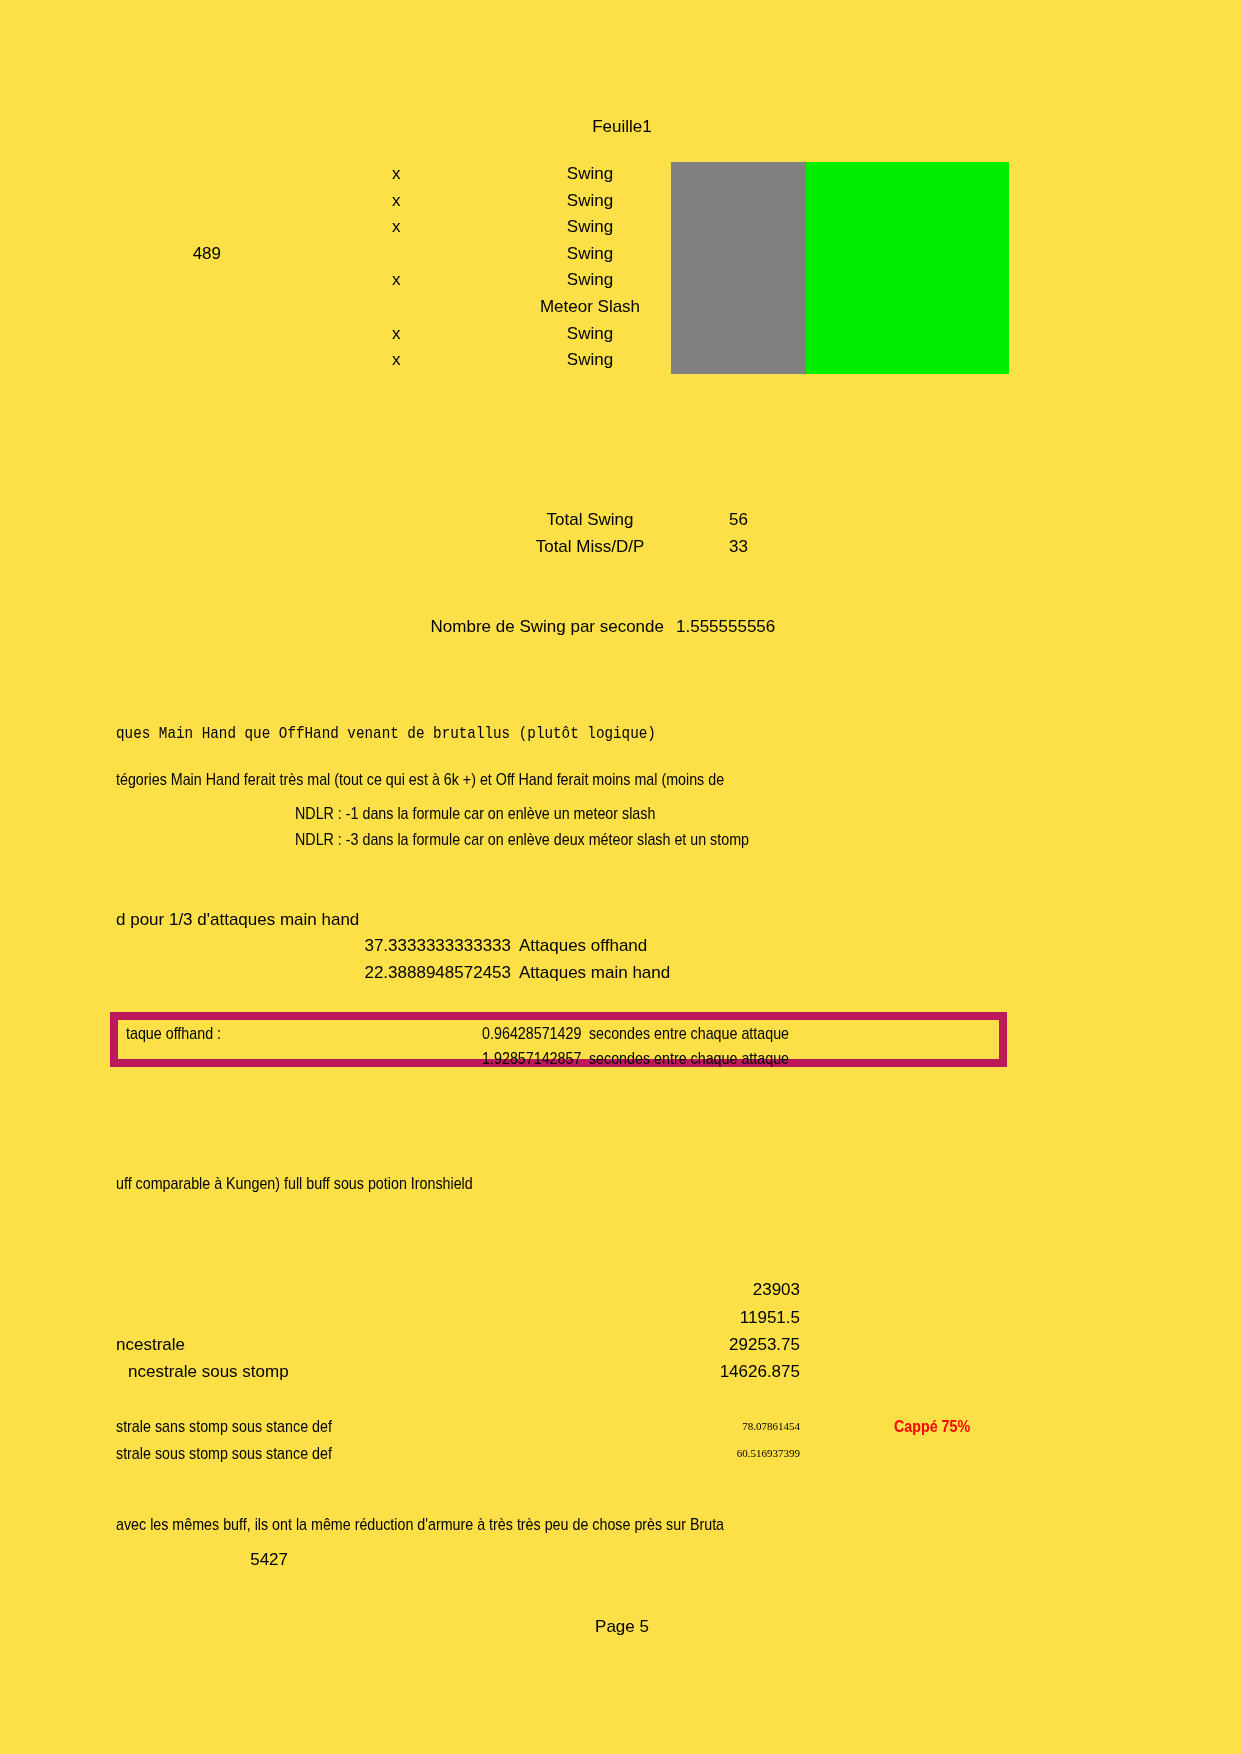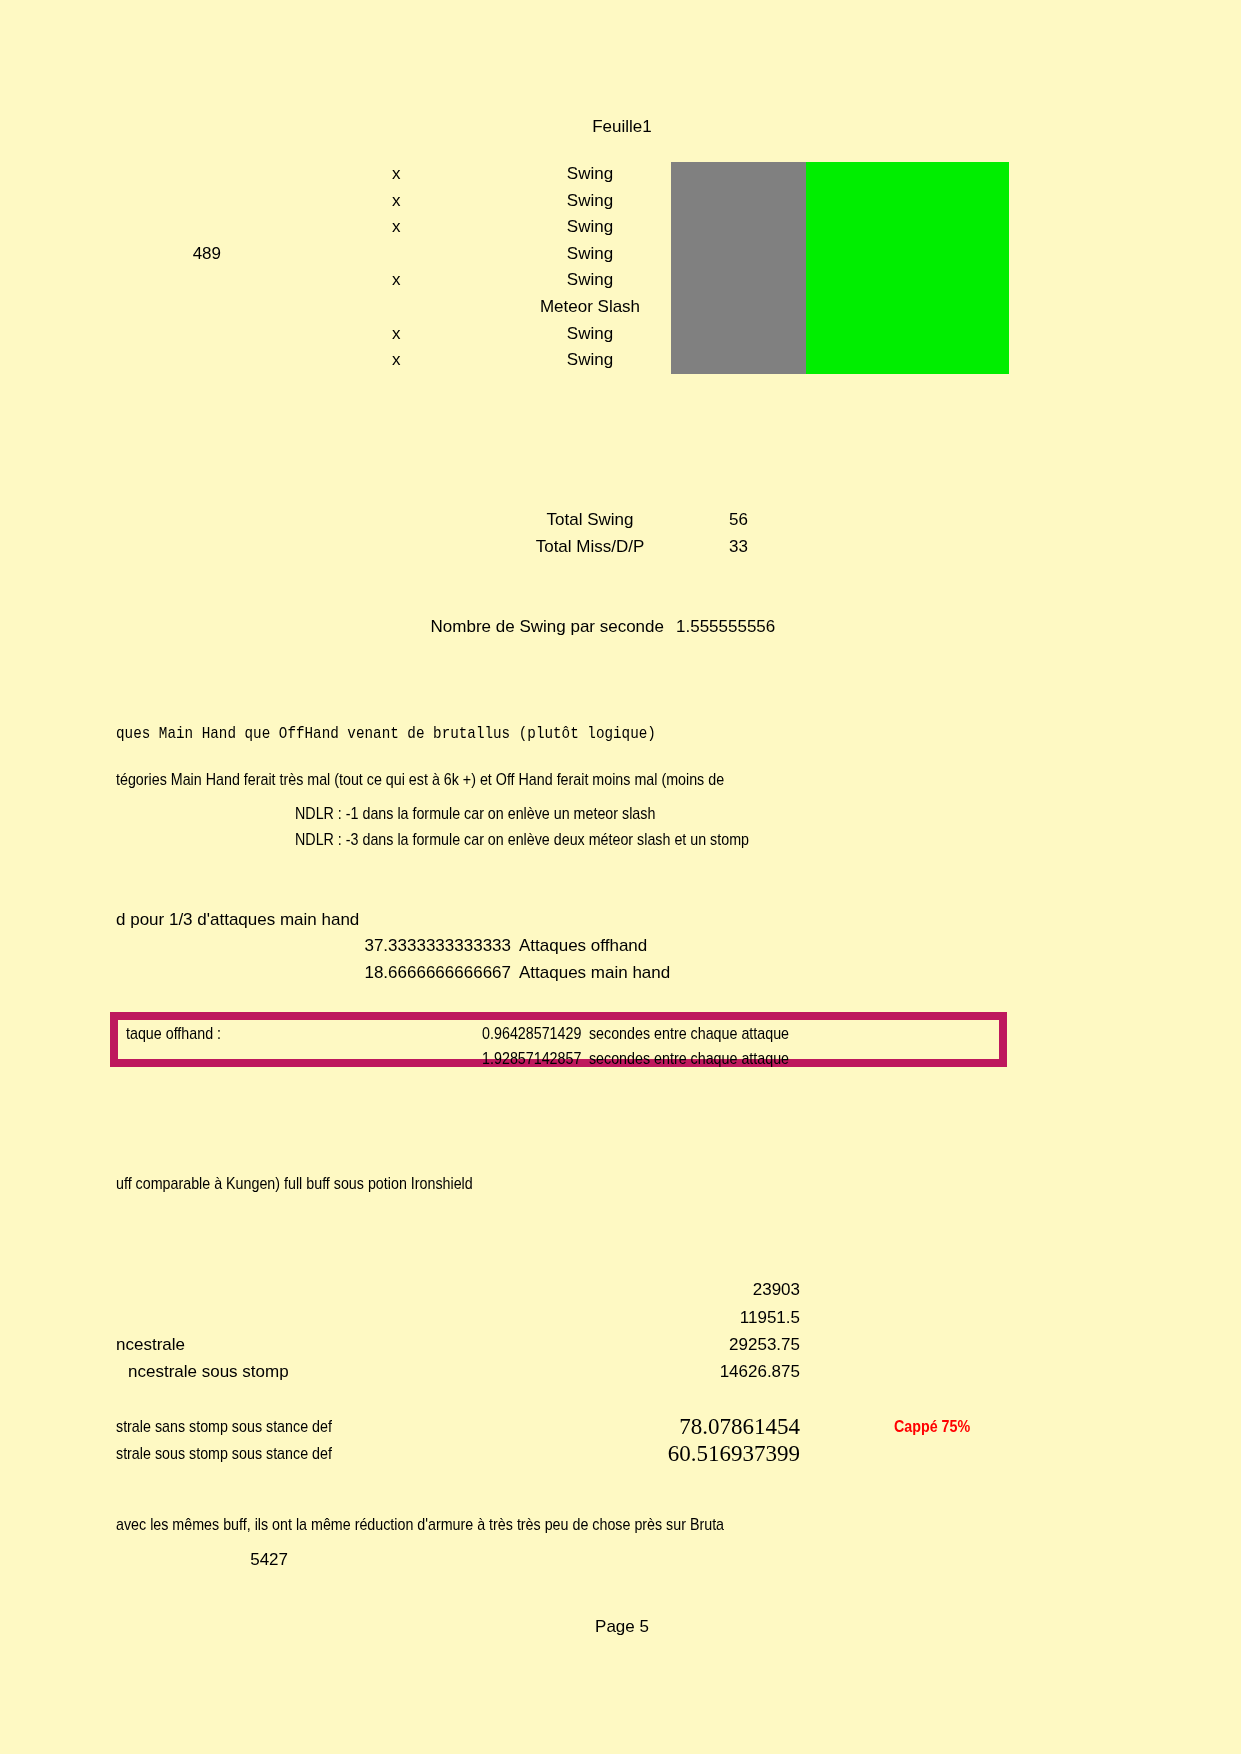--- a/index.html
+++ b/index.html
@@ -1,35 +1,35 @@
 <!DOCTYPE html>
 <html><head>
 <meta charset="utf-8">
 <style>
   html,body{margin:0;padding:0;background:#ffffff;}
-  .page{position:relative;width:1241px;height:1754px;background:#fef9c3;overflow:hidden;
+  .page{position:relative;width:1241px;height:1754px;background:#fde047;overflow:hidden;
         font-family:"Liberation Sans",sans-serif;font-size:17px;color:#000000;}
   .abs{position:absolute;white-space:nowrap;line-height:27px;}
   .r{text-align:right;}
   .c{text-align:center;}
   .clip{overflow:hidden;margin-top:19px;}
   
   .nw{display:inline-block;transform:scaleX(0.84);transform-origin:0 50%;}
   .arow{position:absolute;left:0;top:0;width:1241px;height:27px;line-height:27px;}
   .amark{position:absolute;left:392px;width:20px;}
   .aname{position:absolute;left:470px;width:240px;text-align:center;}
   .block{position:absolute;top:162px;height:212px;}
   #gray-block{left:671px;width:135px;background:#808080;}
   #green-block{left:806px;width:203px;background:#00ee00;}
   .timing-box{position:absolute;left:110px;top:1012px;width:897px;height:55px;
               border:8px solid #be185d;box-sizing:border-box;}
   .timing-box .lbl{position:absolute;left:8px;top:1px;line-height:25px;}
   .timing-row{position:absolute;left:350px;top:1px;line-height:25px;}
   .timing-row .val{display:inline-block;width:135px;text-align:right;margin-right:9px;}
-  .serif-val{font-family:"Liberation Serif",serif;font-size:23px;}
+  .serif-val{font-family:"Liberation Serif",serif;font-size:11px;}
   .red-bold{color:#ff0000;font-weight:bold;}
 </style>
 </head>
 <body>
 
 <div class="page">
 
   <div class="abs c" style="left:472px;top:113px;width:300px;">Feuille1</div>
 
   <div id="gray-block" class="block"></div>
@@ -88,21 +88,21 @@
   <div class="abs" style="left:295px;top:800px;">
     <span class="nw">NDLR : -1 dans la formule car on enlève un meteor slash</span>
   </div>
   <div class="abs" style="left:295px;top:826px;">
     <span class="nw">NDLR : -3 dans la formule car on enlève deux méteor slash et un stomp</span>
   </div>
 
   <div class="abs" style="left:116px;top:906px;">d pour 1/3 d'attaques main hand</div>
   <div class="abs r" style="left:311px;top:932px;width:200px;">37.3333333333333</div>
   <div class="abs" style="left:519px;top:932px;text-align:center;">Attaques offhand</div>
-  <div class="abs r" style="left:311px;top:959px;width:200px;">18.6666666666667</div>
+  <div class="abs r" style="left:311px;top:959px;width:200px;">22.3888948572453</div>
   <div class="abs" style="left:519px;top:959px;">Attaques main hand</div>
 
   <div class="timing-box">
     <div class="lbl">
       <span class="nw">taque offhand :</span>
     </div>
     <div class="timing-row" style="top:1px;">
       <span class="nw">
         <span class="val">0.96428571429</span><span>secondes entre chaque attaque</span>
       </span>

